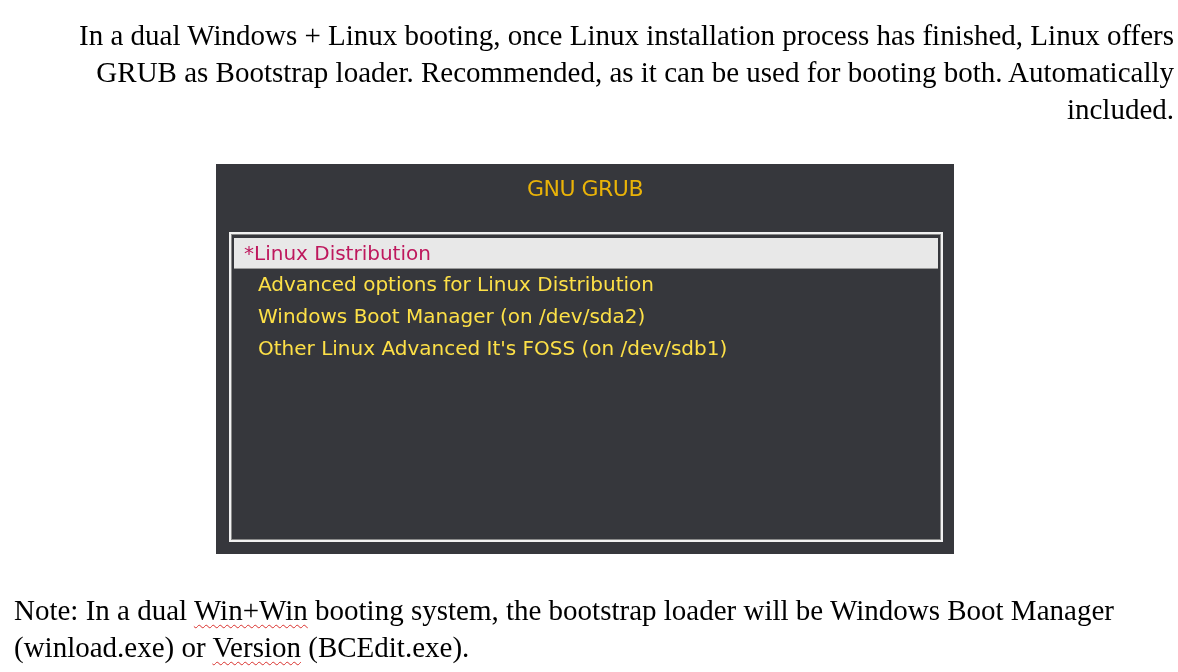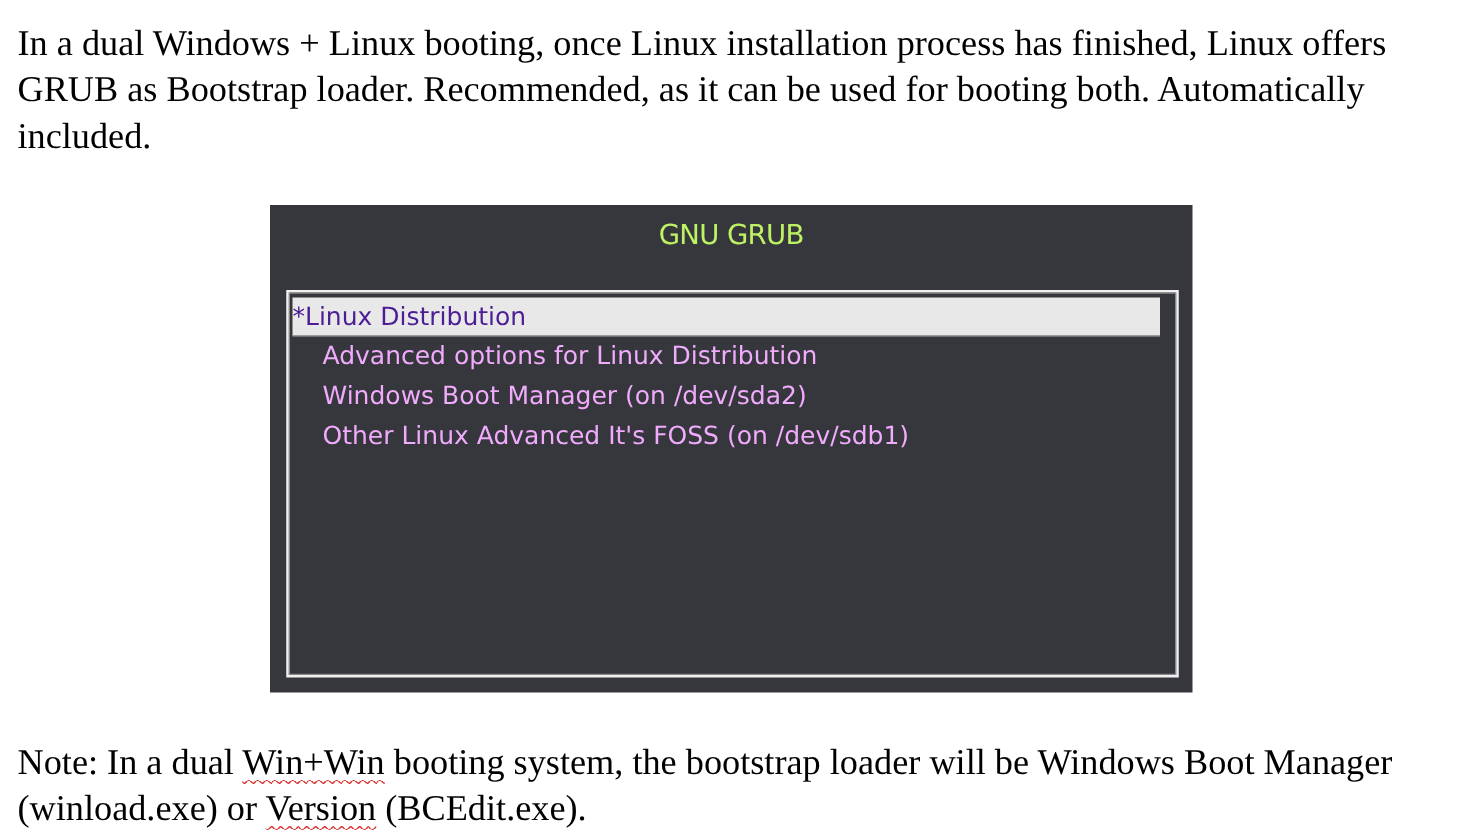--- a/index.html
+++ b/index.html
@@ -1,25 +1,25 @@
 <!DOCTYPE html>
 <html><head>
 <meta charset="utf-8">
 <style>
   html, body { margin:0; padding:0; background:#ffffff; }
   body { width:1178px; height:672px; position:relative; overflow:hidden; font-family:"Liberation Serif", serif; color:#000; }
   .para { position:absolute; left:14px; font-size:29px; line-height:37px; }
-  #p1 { top:17px; width:1160px; }
+  #p1 { top:17px; width:1160px;text-align:right; }
   #p2 { top:592px; width:1160px; }
   .spell { text-decoration: underline wavy #d9302c; text-decoration-thickness:1px; text-underline-offset:4px;margin-top:28px; }
   .grub { position:absolute; left:216px; top:164px; width:738px; height:390px; background:#36373c; }
-  .grub-title { position:absolute; top:12px; left:0; width:100%; text-align:center; color:#bef264; font-family:"DejaVu Sans", sans-serif; font-size:22px; letter-spacing:-0.5px; }
+  .grub-title { position:absolute; top:12px; left:0; width:100%; text-align:center; color:#eab308; font-family:"DejaVu Sans", sans-serif; font-size:22px; letter-spacing:-0.5px; }
   .menu-box { position:absolute; left:13px; top:68px; width:710px; height:306px; border:2px solid #f1f1f1; box-shadow: inset 0 0 0 1px #8a8a8a; }
-  .menu-item { position:absolute; left:4px; font-family:"DejaVu Sans", sans-serif; font-size:20px; color:#f0abfc; white-space:nowrap; }
-  .menu-item.selected { background:#e8e8e8; color:#4c1d95; width:694px; height:30px; line-height:30px; left:3px; top:4px; padding-left:0; border-bottom:1px solid #9a9a9a; }
+  .menu-item { position:absolute; left:4px; font-family:"DejaVu Sans", sans-serif; font-size:20px; color:#fde047; white-space:nowrap; }
+  .menu-item.selected { background:#e8e8e8; color:#be185d; width:694px; height:30px; line-height:30px; left:3px; top:4px; padding-left:10px; border-bottom:1px solid #9a9a9a; }
   .menu-item.normal { left:27px; height:32px; line-height:32px; }
 </style>
 </head>
 <body>
 
 <div class="para" id="p1">In a dual Windows + Linux booting, once Linux installation process has finished, Linux offers GRUB as Bootstrap loader. Recommended, as it can be used for booting both. Automatically included.</div>
 
 <div class="grub">
   <div class="grub-title">GNU GRUB</div>
   <div class="menu-box">

